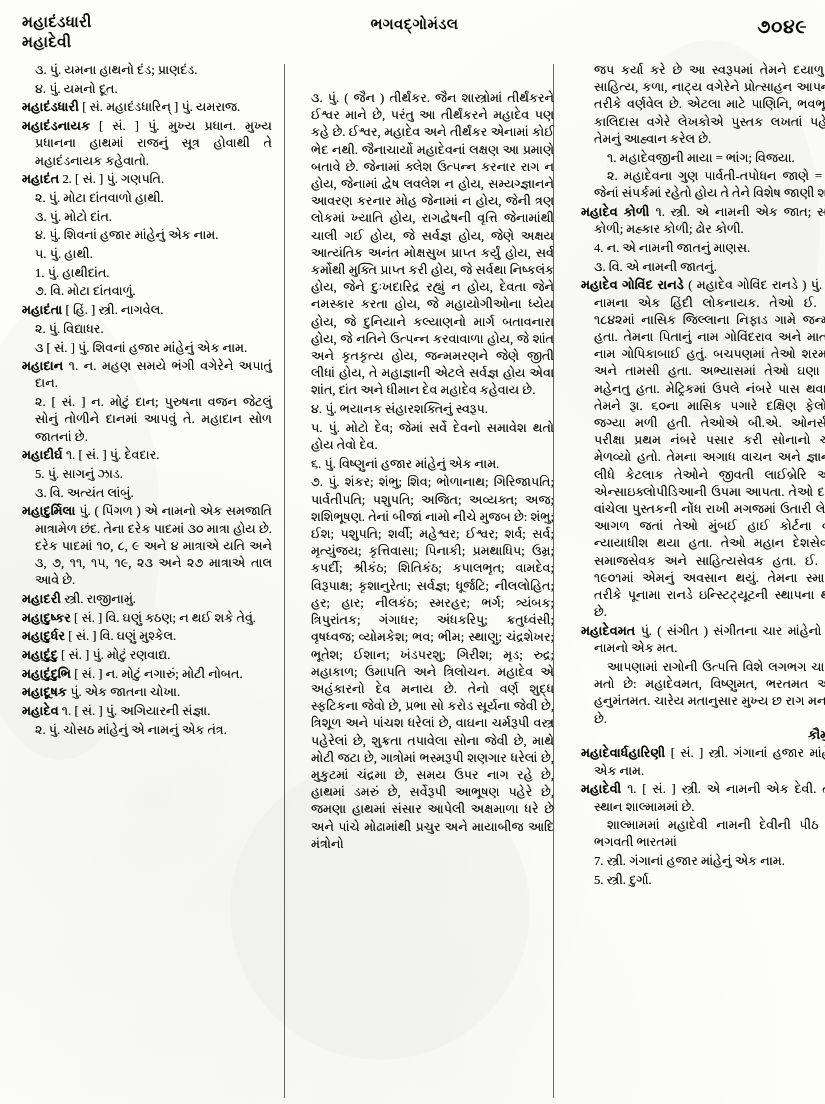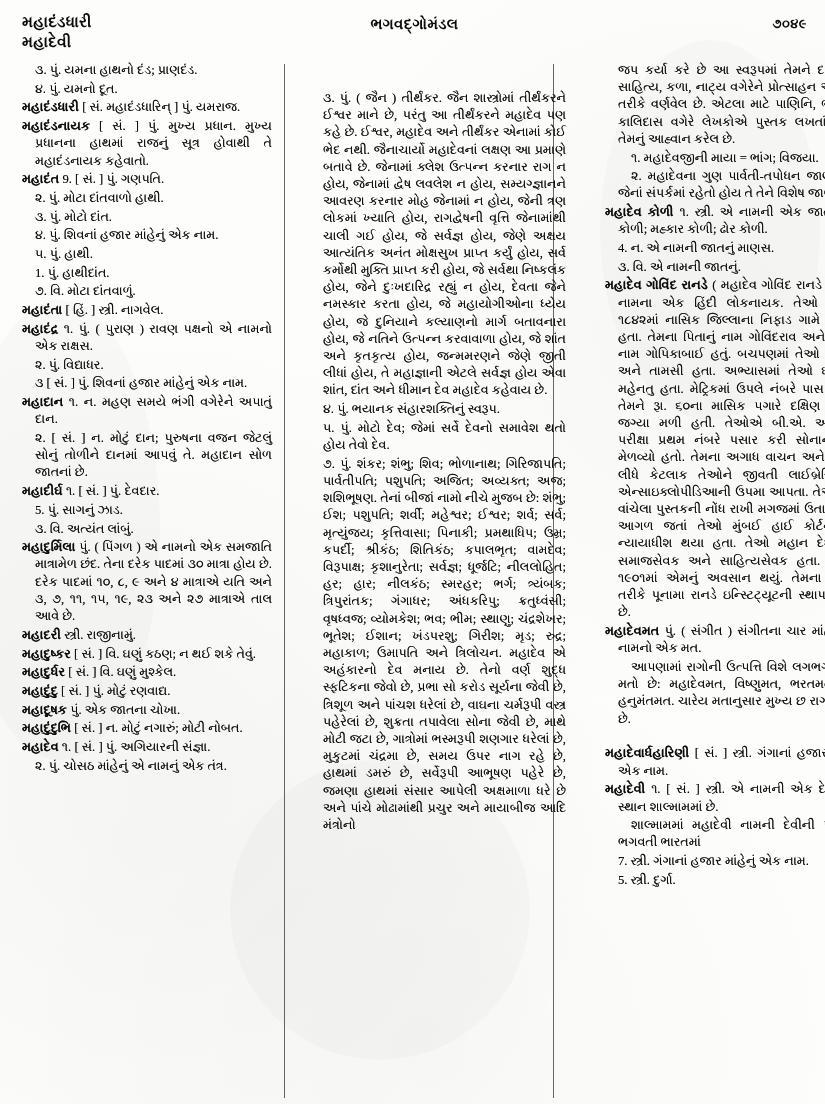--- a/index.html
+++ b/index.html
@@ -61,34 +61,34 @@
     text-align: center;
     font-weight: bold;
     font-size: 15px;
     letter-spacing: 0.3px;
   }
   .rh-right {
     position: absolute;
     right: 0;
     top: 4px;
     font-weight: bold;
-    font-size: 13px;
+    font-size: 19px;
     letter-spacing: 0.5px;
     text-align: right;
   }
 
   
   #cols {
     position: absolute;
     left: 22px;
     right: 16px;
     top: 62px;
     bottom: 6px;
     display: flex;
-    gap: 16px;
+    gap: 4px;
   }
   .col {
     position: relative;
     flex: 0 0 auto;
     font-size: 12.7px;
     line-height: 1.355;
     text-align: justify;
     text-justify: inter-word;
     overflow: hidden;
     padding-right: 10px;
@@ -162,50 +162,50 @@
 
   <div id="cols">
     <div class="rule r1"></div>
     <div class="rule r2"></div>
 
     <div class="col col-1">
         <p class="entry sense"><span>૩. પું. યમના હાથનો દંડ; પ્રાણદંડ.</span></p>
         <p class="entry sense"><span>૪. પું. યમનો દૂત.</span></p>
         <p class="entry hang"><span class="hw">મહાદંડધારી</span> <span>[ સં. મહાદંડધારિન્ ] પું. યમરાજ.</span></p>
         <p class="entry hang"><span class="hw">મહાદંડનાયક</span> <span>[ સં. ] પું. મુખ્ય પ્રધાન. મુખ્ય પ્રધાનના હાથમાં રાજનું સૂત્ર હોવાથી તે મહાદંડનાયક કહેવાતો.</span></p>
-        <p class="entry hang"><span class="hw">મહાદંત</span> <span>9. [ સં. ] પું. ગણપતિ.</span></p>
+        <p class="entry hang"><span class="hw">મહાદંત</span> <span>2. [ સં. ] પું. ગણપતિ.</span></p>
         <p class="entry sense"><span>૨. પું. મોટા દાંતવાળો હાથી.</span></p>
         <p class="entry sense"><span>૩. પું. મોટો દાંત.</span></p>
         <p class="entry sense"><span>૪. પું. શિવનાં હજાર માંહેનું એક નામ.</span></p>
         <p class="entry sense"><span>૫. પું. હાથી.</span></p>
         <p class="entry sense"><span>1. પું. હાથીદાંત.</span></p>
         <p class="entry sense"><span>૭. વિ. મોટા દાંતવાળું.</span></p>
         <p class="entry hang"><span class="hw">મહાદંતા</span> <span>[ હિં. ] સ્ત્રી. નાગવેલ.</span></p>
-        <p class="entry hang"><span class="hw">મહાદંદ્ર</span> <span>૧. પું. ( પુરાણ ) રાવણ પક્ષનો એ નામનો એક રાક્ષસ.</span></p>
         <p class="entry sense"><span>૨. પું. વિદ્યાધર.</span></p>
         <p class="entry sense"><span>૩ [ સં. ] પું. શિવનાં હજાર માંહેનું એક નામ.</span></p>
         <p class="entry hang"><span class="hw">મહાદાન</span> <span>૧. ન. મહણ સમયે ભંગી વગેરેને અપાતું દાન.</span></p>
         <p class="entry sense"><span>૨. [ સં. ] ન. મોટું દાન; પુરુષના વજન જેટલું સોનું તોળીને દાનમાં આપવું તે. મહાદાન સોળ જાતનાં છે.</span></p>
         <p class="entry hang"><span class="hw">મહાદીર્ઘ</span> <span>૧. [ સં. ] પું. દેવદાર.</span></p>
         <p class="entry sense"><span>5. પું. સાગનું ઝાડ.</span></p>
         <p class="entry sense"><span>૩. વિ. અત્યંત લાંબું.</span></p>
         <p class="entry hang"><span class="hw">મહાદુર્મિલા</span> <span>પું. ( પિંગળ ) એ નામનો એક સમજાતિ માત્રામેળ છંદ. તેના દરેક પાદમાં ૩૦ માત્રા હોય છે. દરેક પાદમાં ૧૦, ૮, ૯ અને ૪ માત્રાએ યતિ અને ૩, ૭, ૧૧, ૧૫, ૧૯, ૨૩ અને ૨૭ માત્રાએ તાલ આવે છે.</span></p>
         <p class="entry hang"><span class="hw">મહાદરી</span> <span>સ્ત્રી. રાજીનામું.</span></p>
         <p class="entry hang"><span class="hw">મહાદુષ્કર</span> <span>[ સં. ] વિ. ઘણું કઠણ; ન થઈ શકે તેવું.</span></p>
         <p class="entry hang"><span class="hw">મહાદુર્ધર</span> <span>[ સં. ] વિ. ઘણું મુશ્કેલ.</span></p>
         <p class="entry hang"><span class="hw">મહાદુંદુ</span> <span>[ સં. ] પું. મોટું રણવાદ્ય.</span></p>
+        <p class="entry hang"><span class="hw">મહાદુંદુભિ</span> <span>[ સં. ] ન. મોટું નગારું; મોટી નોબત.</span></p>
         <p class="entry hang"><span class="hw">મહાદૂષક</span> <span>પું. એક જાતના ચોખા.</span></p>
-        <p class="entry hang"><span class="hw">મહાદુંદુભિ</span> <span>[ સં. ] ન. મોટું નગારું; મોટી નોબત.</span></p>
         <p class="entry hang"><span class="hw">મહાદેવ</span> <span>૧. [ સં. ] પું. અગિયારની સંજ્ઞા.</span></p>
         <p class="entry sense"><span>૨. પું. ચોસઠ માંહેનું એ નામનું એક તંત્ર.</span></p>
       </div>
     <div class="col col-2">
         <p class="entry sense"><span>૩. પું. ( જૈન ) તીર્થંકર. જૈન શાસ્ત્રોમાં તીર્થંકરને ઈશ્વર માને છે, પરંતુ આ તીર્થંકરને મહાદેવ પણ કહે છે. ઈશ્વર, મહાદેવ અને તીર્થંકર એનામાં કોઈ ભેદ નથી. જૈનાચાર્યો મહાદેવનાં લક્ષણ આ પ્રમાણે બતાવે છે. જેનામાં ક્લેશ ઉત્પન્ન કરનાર રાગ ન હોય, જેનામાં દ્વેષ લવલેશ ન હોય, સમ્યગ્જ્ઞાનને આવરણ કરનાર મોહ જેનામાં ન હોય, જેની ત્રણ લોકમાં ખ્યાતિ હોય, રાગદ્વેષની વૃત્તિ જેનામાંથી ચાલી ગઈ હોય, જે સર્વજ્ઞ હોય, જેણે અક્ષય આત્યંતિક અનંત મોક્ષસુખ પ્રાપ્ત કર્યું હોય, સર્વ કર્મોથી મુક્તિ પ્રાપ્ત કરી હોય, જે સર્વથા નિષ્કલંક હોય, જેને દુઃખદારિદ્ર રહ્યું ન હોય, દેવતા જેને નમસ્કાર કરતા હોય, જે મહાયોગીઓના ધ્યેય હોય, જે દુનિયાને કલ્યાણનો માર્ગ બતાવનારા હોય, જે નતિને ઉત્પન્ન કરવાવાળા હોય, જે શાંત અને કૃતકૃત્ય હોય, જન્મમરણને જેણે જીતી લીધાં હોય, તે મહાજ્ઞાની એટલે સર્વજ્ઞ હોય એવા શાંત, દાંત અને ધીમાન દેવ મહાદેવ કહેવાય છે.</span></p>
         <p class="entry sense"><span>૪. પું. ભયાનક સંહારશક્તિનું સ્વરૂપ.</span></p>
         <p class="entry sense"><span>૫. પું. મોટો દેવ; જેમાં સર્વે દેવનો સમાવેશ થતો હોય તેવો દેવ.</span></p>
+        <p class="entry sense"><span>૬. પું. વિષ્ણુનાં હજાર માંહેનું એક નામ.</span></p>
         <p class="entry sense"><span>૭. પું. શંકર; શંભુ; શિવ; ભોળાનાથ; ગિરિજાપતિ; પાર્વતીપતિ; પશુપતિ; અજિત; અવ્યક્ત; અજ; શશિભૂષણ. તેનાં બીજાં નામો નીચે મુજબ છે: શંભુ; ઈશ; પશુપતિ; શર્વી; મહેશ્વર; ઈશ્વર; શર્વ; સર્વ; મૃત્યુંજય; કૃત્તિવાસા; પિનાકી; પ્રમથાધિપ; ઉમ્ર; કપર્દી; શ્રીકંઠ; શિતિકંઠ; કપાલભૃત; વામદેવ; વિરૂપાક્ષ; કૃશાનુરેતા; સર્વજ્ઞ; ધૂર્જટિ; નીલલોહિત; હર; હાર; નીલકંઠ; સ્મરહર; ભર્ગ; ત્ર્યંબક; ત્રિપુરાંતક; ગંગાધર; અંધકરિપુ; ક્રતુધ્વંસી; વૃષધ્વજ; વ્યોમકેશ; ભવ; ભીમ; સ્થાણુ; ચંદ્રશેખર; ભૂતેશ; ઈશાન; ખંડપરશુ; ગિરીશ; મૃડ; રુદ્ર; મહાકાળ; ઉમાપતિ અને ત્રિલોચન. મહાદેવ એ અહંકારનો દેવ મનાય છે. તેનો વર્ણ શુદ્ધ સ્ફટિકના જેવો છે, પ્રભા સો કરોડ સૂર્યના જેવી છે, ત્રિશૂળ અને પાંચશ ધરેલાં છે, વાઘના ચર્મરૂપી વસ્ત્ર પહેરેલાં છે, શુક્રતા તપાવેલા સોના જેવી છે, માથે મોટી જટા છે, ગાત્રોમાં ભસ્મરૂપી શણગાર ધરેલાં છે, મુકુટમાં ચંદ્રમા છે, સમય ઉપર નાગ રહે છે, હાથમાં ડમરું છે, સર્વેરૂપી આભૂષણ પહેરે છે, જમણા હાથમાં સંસાર આપેલી અક્ષમાળા ધરે છે અને પાંચે મોઢામાંથી પ્રચુર અને માયાબીજ આદિ મંત્રોનો</span></p>
       </div>
     <div class="col col-3">
         <p class="entry sense"><span>જપ કર્યા કરે છે આ સ્વરૂપમાં તેમને દયાળુ ને સાહિત્ય, કળા, નાટ્ય વગેરેને પ્રોત્સાહન આપનાર તરીકે વર્ણવેલ છે. એટલા માટે પાણિનિ, ભવભૂતિ, કાલિદાસ વગેરે લેખકોએ પુસ્તક લખતાં પહેલાં તેમનું આહ્‍વાન કરેલ છે.</span></p>
         <p class="entry runon"><span>૧. મહાદેવજીની માયા = ભાંગ; વિજયા.</span></p>
         <p class="entry runon"><span>૨. મહાદેવના ગુણ પાર્વતી-તપોધન જાણે = જે જેનાં સંપર્કમાં રહેતો હોય તે તેને વિશેષ જાણી શકે.</span></p>
         <p class="entry hang"><span class="hw">મહાદેવ કોળી</span> <span>૧. સ્ત્રી. એ નામની એક જાત; સોન કોળી; મહ્કાર કોળી; ઢોર કોળી.</span></p>
         <p class="entry sense"><span>4. ન. એ નામની જાતનું માણસ.</span></p>
         <p class="entry sense"><span>૩. વિ. એ નામની જાતનું.</span></p>
         <p class="entry hang"><span class="hw">મહાદેવ ગોવિંદ રાનડે</span> <span>( મહાદેવ ગોવિંદ રાનડે ) પું. એ નામના એક હિંદી લોકનાયક. તેઓ ઈ. સ. ૧૮૪૨માં નાસિક જિલ્લાના નિફાડ ગામે જન્મ્યા હતા. તેમના પિતાનું નામ ગોવિંદરાવ અને માતાનું નામ ગોપિકાબાઈ હતું. બચપણમાં તેઓ શરમાળ અને તામસી હતા. અભ્યાસમાં તેઓ ઘણા જ મહેનતુ હતા. મેટ્રિકમાં ઉપલે નંબરે પાસ થવાથી તેમને રૂા. ૬૦ના માસિક પગારે દક્ષિણ ફેલોની જગ્યા મળી હતી. તેઓએ બી.એ. ઓનર્સની પરીક્ષા પ્રથમ નંબરે પસાર કરી સોનાનો ચાંદ મેળવ્યો હતો. તેમના અગાધ વાચન અને જ્ઞાનને લીધે કેટલાક તેઓને જીવતી લાઈબ્રેરિ અને એન્સાઇક્લોપીડિઆની ઉપમા આપતા. તેઓ દરેક વાંચેલા પુસ્તકની નોંધ રાખી મગજમાં ઉતારી લેતા. આગળ જતાં તેઓ મુંબઈ હાઈ કોર્ટના વડા ન્યાયાધીશ થયા હતા. તેઓ મહાન દેશસેવક, સમાજસેવક અને સાહિત્યસેવક હતા. ઈ. સ. ૧૯૦૧માં એમનું અવસાન થયું. તેમના સ્મારક તરીકે પૂનામા રાનડે ઇન્સ્ટિટ્યૂટની સ્થાપના થઈ છે.</span></p>

